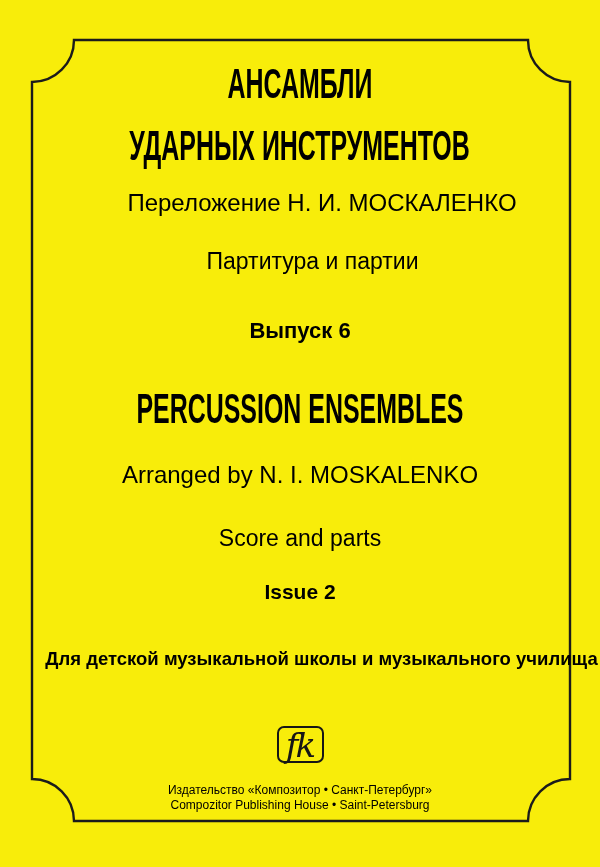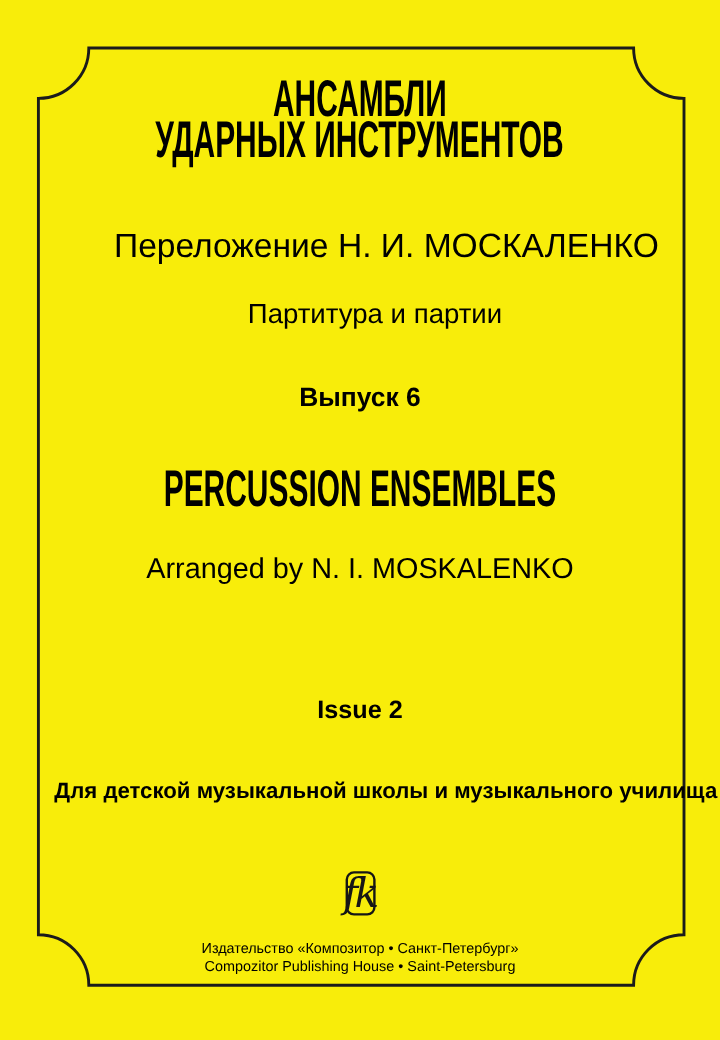--- a/index.html
+++ b/index.html
@@ -21,35 +21,35 @@
     white-space: nowrap;
   }
   .cond {
     display: inline-block;
     transform: scaleX(0.58);
     transform-origin: 50% 50%;
     white-space: nowrap;
   }
   .big-title { font-size: 43px; font-weight: 700; }
   #title-ru-1 { top: 62px; }
-  #title-ru-2 { top: 96px; }
-  #arranger-ru { top: 191px; font-size: 28px; margin-left: 44px; }
+  #title-ru-2 { top: 124px; }
+  #arranger-ru { top: 191px; font-size: 24px; margin-left: 44px; }
   #scoreparts-ru { top: 250px; font-size: 23px; margin-left: 25px; }
   #issue-ru { top: 320px; font-size: 22px; font-weight: 700; }
   #title-en { top: 387px; }
   #arranger-en { top: 463px; font-size: 24px; }
   #scoreparts-en { top: 527px; font-size: 23px; }
   #issue-en { top: 581px; font-size: 21px; font-weight: 700; text-align: center; }
   #audience-ru { top: 650px; font-size: 18.5px; font-weight: 700; padding-left: 43px; }
   #audience-en { top: 677px; font-size: 18.5px; font-weight: 700; }
   #publisher-ru { top: 784px; font-size: 12px; }
   #publisher-en { top: 799px; font-size: 12px; }
 
   .logo { position: absolute; left: 0; right: 0; top: 726px; height: 50px; text-align: center; }
-  .logo-inner { position: relative; display: inline-block; width: 25px; height: 37px; }
+  .logo-inner { position: relative; display: inline-block; width: 47px; height: 37px; }
   .logo-box {
     position: absolute; inset: 0;
     border: 2px solid #161616;
     border-radius: 7px;
   }
   .logo-fk {
     position: absolute; left: 50%; top: 50%;
     transform: translate(-52%, -50%);
     font-family: "DejaVu Serif", serif;
     font-style: italic;
@@ -78,20 +78,21 @@
 
   <div class="t" id="arranger-ru">Переложение Н. И. МОСКАЛЕНКО</div>
   <div class="t" id="scoreparts-ru">Партитура и партии</div>
   <div class="t" id="issue-ru">Выпуск 6</div>
 
   <div class="t big-title" id="title-en">
     <span class="cond">PERCUSSION ENSEMBLES</span>
   </div>
 
   <div class="t" id="arranger-en">Arranged by N. I. MOSKALENKO</div>
+  <div class="t" id="scoreparts-en">Score and parts</div>
   <div class="t" id="issue-en">Issue 2</div>
 
   <div class="t" id="audience-ru">Для детской музыкальной школы и музыкального училища</div>
 
   <div class="logo">
     <span class="logo-inner">
       <span class="logo-box"></span>
       <span class="logo-fk">fk</span>
     </span>
   </div>

